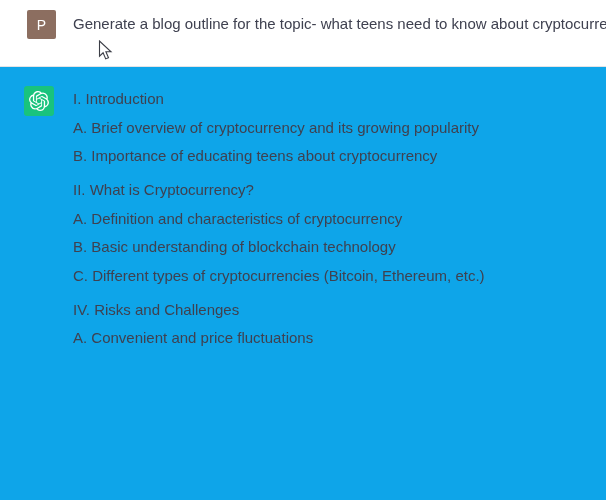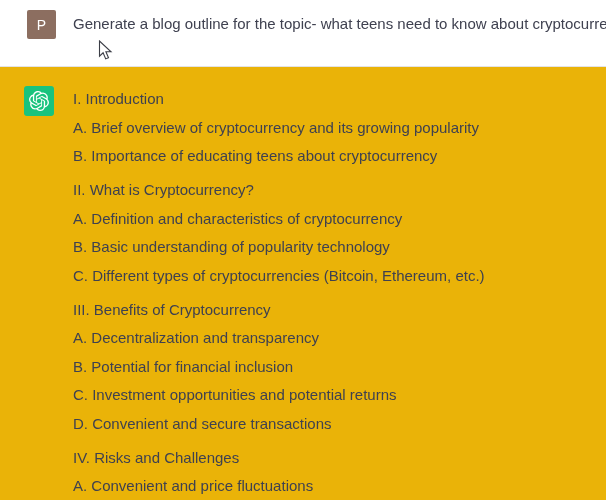--- a/index.html
+++ b/index.html
@@ -24,21 +24,21 @@
     position:absolute;left:73px;top:9px;right:0;
     font-size:15px;line-height:29px;color:#3f4150;
     white-space:nowrap;overflow:hidden;
   }
   .cursor{
     position:absolute;left:98px;top:40px;width:15px;height:21px;
   }
   
   .assistant-row{
     position:absolute;top:67px;left:0;width:606px;height:433px;
-    background:#eab308;
+    background:#0ea5e9;
   }
   .gpt-avatar{
     position:absolute;left:24px;top:19px;width:30px;height:30px;
     background:#19c37d;border-radius:3px;
     display:flex;align-items:center;justify-content:center;
   }
   .gpt-avatar svg{width:20px;height:20px;fill:#ffffff;}
   .outline{
     position:absolute;left:73px;top:18px;right:8px;
     font-size:15px;line-height:28.5px;color:#3f4150;
@@ -64,23 +64,18 @@
     <svg viewBox="0 0 24 24" xmlns="http://www.w3.org/2000/svg">
       <path d="M22.2819 9.8211a5.9847 5.9847 0 0 0-.5157-4.9108 6.0462 6.0462 0 0 0-6.5098-2.9A6.0651 6.0651 0 0 0 4.9807 4.1818a5.9847 5.9847 0 0 0-3.9977 2.9 6.0462 6.0462 0 0 0 .7427 7.0966 5.98 5.98 0 0 0 .511 4.9107 6.051 6.051 0 0 0 6.5146 2.9001A5.9847 5.9847 0 0 0 13.2599 24a6.0557 6.0557 0 0 0 5.7718-4.2058 5.9894 5.9894 0 0 0 3.9977-2.9001 6.0557 6.0557 0 0 0-.7475-7.073zm-9.022 12.6081a4.4755 4.4755 0 0 1-2.8764-1.0408l.1419-.0804 4.7783-2.7582a.7948.7948 0 0 0 .3927-.6813v-6.7369l2.02 1.1686a.071.071 0 0 1 .038.0615v5.5826a4.504 4.504 0 0 1-4.4945 4.4849zm-9.6607-4.1254a4.4708 4.4708 0 0 1-.5346-3.0137l.142.0852 4.783 2.7582a.7712.7712 0 0 0 .7806 0l5.8428-3.3685v2.3324a.0804.0804 0 0 1-.0332.0615L9.74 19.9502a4.4992 4.4992 0 0 1-6.1408-1.6464zM2.3408 7.8956a4.485 4.485 0 0 1 2.3655-1.9728V11.6a.7664.7664 0 0 0 .3879.6765l5.8144 3.3543-2.0201 1.1685a.0757.0757 0 0 1-.071 0l-4.8303-2.7865A4.504 4.504 0 0 1 2.3408 7.8956zm16.5963 3.8558L13.1038 8.364 15.1192 7.2a.0757.0757 0 0 1 .071 0l4.8303 2.7913a4.4944 4.4944 0 0 1-.6765 8.1042v-5.6772a.79.79 0 0 0-.407-.667zm2.0107-3.0231l-.142-.0852-4.7735-2.7818a.7759.7759 0 0 0-.7854 0L9.409 9.2297V6.8974a.0662.0662 0 0 1 .0284-.0615l4.8303-2.7866a4.4992 4.4992 0 0 1 6.6802 4.66zM8.3065 12.863l-2.02-1.1638a.0804.0804 0 0 1-.038-.0567V6.0742a4.4992 4.4992 0 0 1 7.3757-3.4537l-.142.0805L8.704 5.459a.7948.7948 0 0 0-.3927.6813zm1.0976-2.3654l2.602-1.4998 2.6069 1.4998v2.9994l-2.5974 1.4997-2.6067-1.4997z"></path>
     </svg>
   </div>
   <div class="outline">
     <p>I. Introduction
 A. Brief overview of cryptocurrency and its growing popularity
 B. Importance of educating teens about cryptocurrency</p>
     <p>II. What is Cryptocurrency?
 A. Definition and characteristics of cryptocurrency
-B. Basic understanding of popularity technology
+B. Basic understanding of blockchain technology
 C. Different types of cryptocurrencies (Bitcoin, Ethereum, etc.)</p>
-    <p>III. Benefits of Cryptocurrency
-A. Decentralization and transparency
-B. Potential for financial inclusion
-C. Investment opportunities and potential returns
-D. Convenient and secure transactions</p>
     <p>IV. Risks and Challenges
 A. Convenient and price fluctuations</p>
   </div>
 </div>
 
 </body></html>

